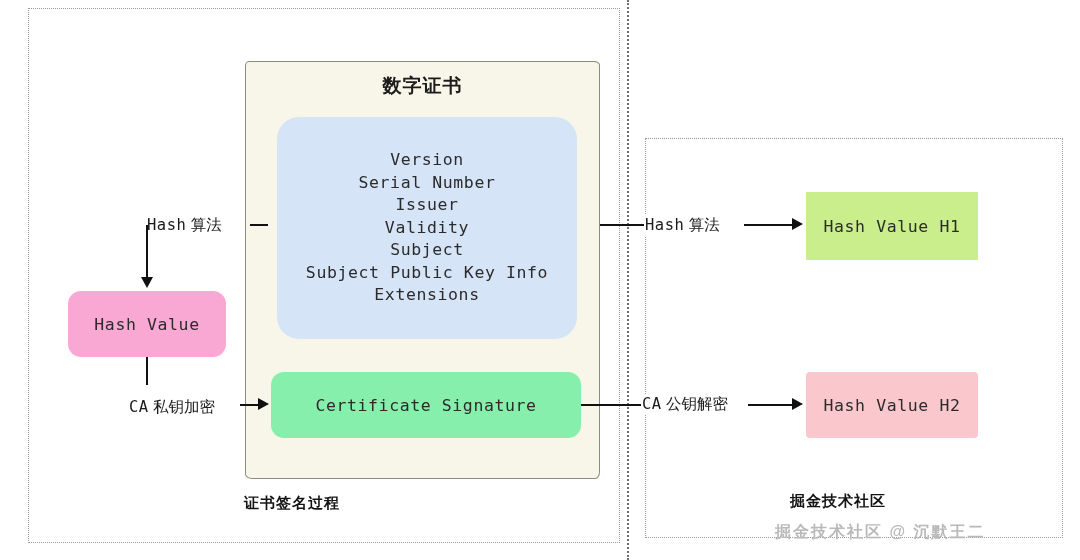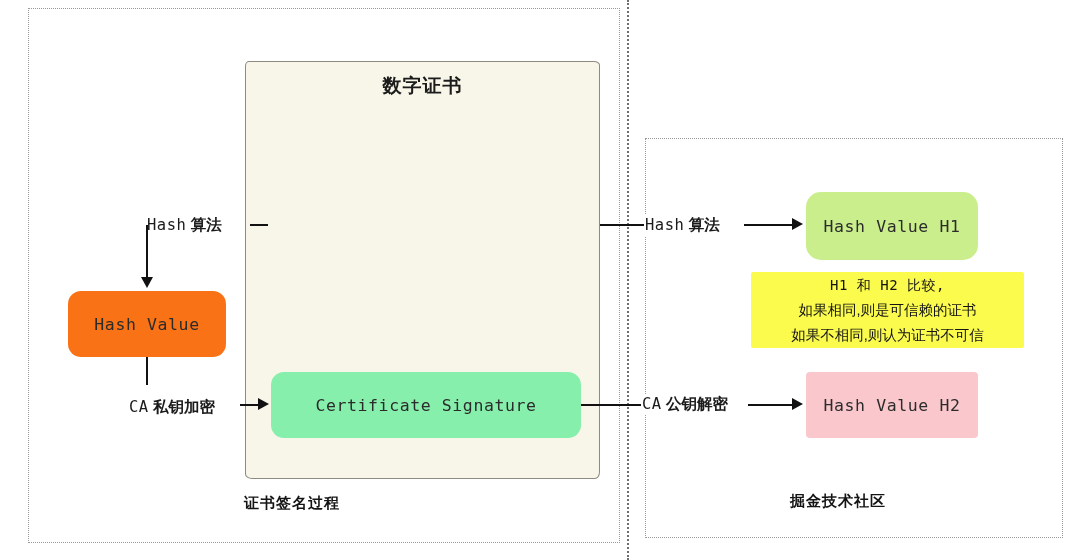--- a/index.html
+++ b/index.html
@@ -78,32 +78,32 @@
   #cert-signature {
     left: 271px; top: 372px; width: 310px; height: 66px;
     background: #86efac;
     font-size: 16.5px;
     letter-spacing: 0.6px;
     border-radius: 13px;
   }
 
   #hash-value-left {
     left: 68px; top: 291px; width: 158px; height: 66px;
-    background: #f97316;
+    background: #f9a8d4;
     font-size: 16.5px;
     letter-spacing: 0.6px;
     border-radius: 13px;
   }
 
   #hash-h1 {
     left: 806px; top: 192px; width: 172px; height: 68px;
     background: #c9ee8b;
     font-size: 16.5px;
     letter-spacing: 0.6px;
-    border-radius: 15px;
+    border-radius: 1px;
   }
 
   #hash-h2 {
     left: 806px; top: 372px; width: 172px; height: 66px;
     background: #fac7cc;
     font-size: 16.5px;
     letter-spacing: 0.6px;
     border-radius: 4px;
   }
 
@@ -152,21 +152,21 @@
     background: #ffffff;
     font-size: 15.5px;
     color: #1b1b1b;
     white-space: nowrap;
     padding: 0 1px;
   }
   .conn-label .m {
     font-family: "DejaVu Sans Mono", "Liberation Mono", monospace;
     letter-spacing: 0.5px;
   }
-  .conn-label .cn { font-family: "Liberation Sans", sans-serif; font-weight: 700; text-align: center; }
+  .conn-label .cn { font-family: "Liberation Sans", sans-serif; font-weight: 400; text-align: center; }
 
   
   .caption {
     position: absolute;
     font-size: 15px;
     font-weight: bold;
     color: #141414;
     letter-spacing: 1px;
     white-space: nowrap;
   }
@@ -189,20 +189,29 @@
 
 <div id="stage">
 
   <div class="panel" id="panel-sign"></div>
   <div class="panel" id="panel-verify"></div>
   <div class="divider"></div>
 
   <div id="cert-outer"></div>
   <div id="cert-title">数字证书</div>
 
+  <div class="box mono" id="cert-fields">
+    <div>Version</div>
+    <div>Serial Number</div>
+    <div>Issuer</div>
+    <div>Validity</div>
+    <div>Subject</div>
+    <div>Subject Public Key Info</div>
+    <div>Extensions</div>
+  </div>
 
   <div class="box mono" id="cert-signature">Certificate Signature</div>
 
   <div class="ln h-ln" style="left:250px; top:224px; width:18px;"></div>
   <div class="conn-label" style="left:146px; top:215px;">
     <span class="m">Hash</span>
     <span class="cn">算法</span>
   </div>
 
   <div class="ln v-ln" style="left:146px; top:225px; height:54px;"></div>
@@ -221,33 +230,29 @@
   <div class="ln h-ln" style="left:600px; top:224px; width:46px;"></div>
   <div class="conn-label" style="left:644px; top:215px;">
     <span class="m">Hash</span>
     <span class="cn">算法</span>
   </div>
   <div class="ln h-ln" style="left:744px; top:224px; width:50px;"></div>
   <div class="arrow-r" style="left:792px; top:218px;"></div>
 
   <div class="box mono" id="hash-h1">Hash Value H1</div>
 
-  <div class="box" id="compare-note">
-    <div class="l1">H1 和 H2 比较,</div>
-    <div>如果相同,则是可信赖的证书</div>
-    <div>如果不相同,则认为证书不可信</div>
-  </div>
 
   <div class="ln h-ln" style="left:581px; top:404px; width:65px;"></div>
   <div class="conn-label" style="left:641px; top:394px;">
     <span class="m">CA</span>
     <span class="cn">公钥解密</span>
   </div>
   <div class="ln h-ln" style="left:748px; top:404px; width:46px;"></div>
   <div class="arrow-r" style="left:792px; top:398px;"></div>
 
   <div class="box mono" id="hash-h2">Hash Value H2</div>
 
   <div class="caption" id="caption-sign">证书签名过程</div>
   <div class="caption" id="caption-verify">掘金技术社区</div>
 
+  <div id="watermark">掘金技术社区 @ 沉默王二</div>
 
 </div>
 
 </body></html>

